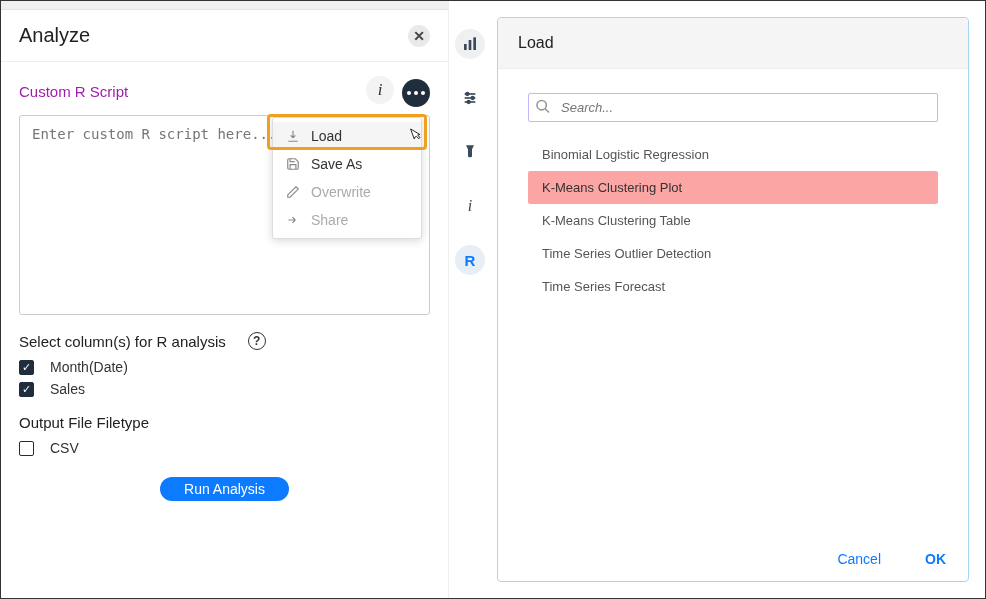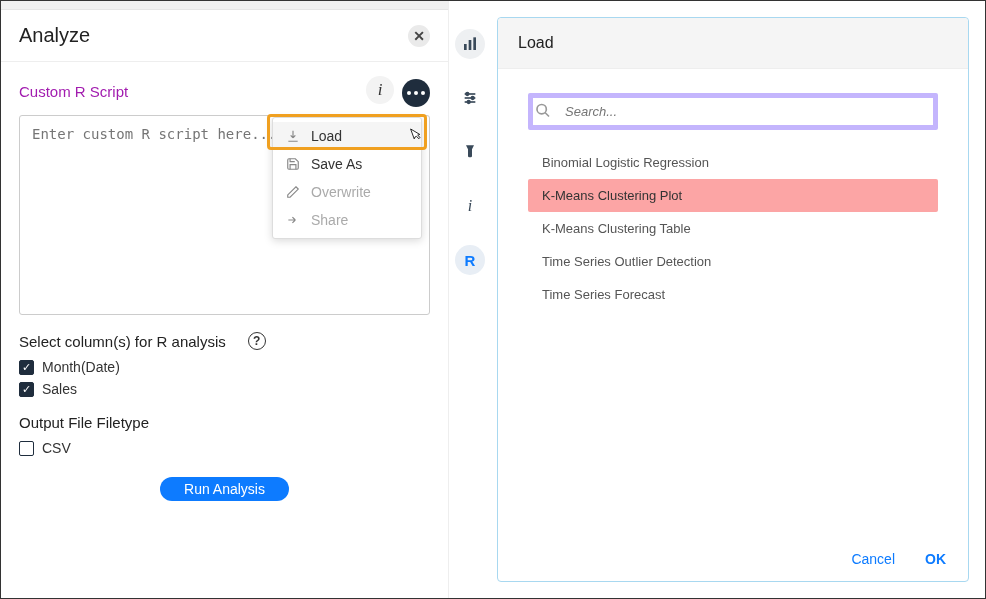--- a/index.html
+++ b/index.html
@@ -24,42 +24,42 @@
 .dropdown-outline { position: absolute; top: -4px; left: -6px; right: -6px; height: 36px; border: 3px solid #f0a020; border-radius: 4px; pointer-events: none; }
 .dropdown-item { display: flex; align-items: center; gap: 10px; padding: 6px 12px; cursor: pointer; font-size: 14px; color: #333; }
 .dropdown-item.highlight { background: #f5f5f5; }
 .dropdown-item.disabled { color: #aaa; cursor: default; }
 .dropdown-icon { width: 16px; height: 16px; display: inline-flex; align-items: center; justify-content: center; color: #888; }
 .cursor-pointer { position: absolute; top: 8px; right: -4px; font-size: 16px; pointer-events: none; }
 .field-group { margin-top: 14px; }
 .field-label-row { display: flex; align-items: center; gap: 22px; margin-bottom: 6px; }
 .field-label { font-size: 15px; color: #222; font-weight: 500; }
 .help-icon { width: 18px; height: 18px; border: 1.5px solid #333; border-radius: 50%; display: inline-flex; align-items: center; justify-content: center; font-size: 12px; font-weight: bold; }
-.checkbox-row { display: flex; align-items: center; gap: 8px; padding: 3px 0; font-size: 14px; }
+.checkbox-row { display: flex; align-items: center; gap: 16px; padding: 3px 0; font-size: 14px; }
 .cb { width: 15px; height: 15px; border: 1.5px solid #1f2d3d; border-radius: 2px; display: inline-flex; align-items: center; justify-content: center; cursor: pointer; flex-shrink: 0; }
 .cb.checked { background: #1f2d3d; }
 .cb.checked::after { content: "✓"; color: #fff; font-size: 11px; line-height: 1; }
 .run-wrap { display: flex; justify-content: center; padding: 18px 0; }
 .run-btn { background: #0d7bff; color: #fff; border: none; border-radius: 18px; padding: 4px 24px; font-size: 14px; cursor: pointer; }
 .mid-rail { width: 42px; display: flex; flex-direction: column; align-items: center; padding-top: 28px; gap: 24px; background: #fff; }
 .rail-btn { width: 30px; height: 30px; border-radius: 50%; display: flex; align-items: center; justify-content: center; cursor: pointer; color: #3a4a5a; }
 .rail-btn.active { background: #eef0f2; }
 .rail-btn.r-active { background: #e8eef5; color: #0d7bff; font-weight: bold; font-size: 15px; }
 .right-panel { flex: 1; padding: 16px 16px 16px 6px; position: relative; }
 .modal { border: 1.5px solid #a8d8f0; border-radius: 4px; height: 100%; display: flex; flex-direction: column; background: #fff; }
 .modal-header { background: #f5f5f5; padding: 16px 20px; border-bottom: 1px solid #eee; border-radius: 4px 4px 0 0; }
 .modal-title { font-size: 16px; font-weight: 500; color: #222; }
 .modal-body { padding: 24px 30px; flex: 1; overflow: auto; }
 .search-wrap { position: relative; margin-bottom: 16px; }
-.search-input { width: 100%; padding: 6px 10px 6px 32px; border: 5px solid #c4b5fd; border-radius: 2px; font-size: 13px; color: #888; font-style: italic; }
+.search-input { width: 100%; padding: 6px 10px 6px 32px; border: 1px solid #c4b5fd; border-radius: 2px; font-size: 13px; color: #888; font-style: italic; }
 .search-icon { position: absolute; left: 7px; top: 50%; transform: translateY(-50%); color: #999; }
 .list { }
 .list-item { padding: 9px 14px; font-size: 13px; color: #555; cursor: pointer; border-radius: 2px; }
 .list-item.selected { background: #fca5a5; color: #333; }
-.modal-footer { padding: 12px 22px 14px; display: flex; justify-content: flex-end; gap: 8px; align-items: center; }
+.modal-footer { padding: 12px 22px 14px; display: flex; justify-content: flex-end; gap: 22px; align-items: center; }
 .link-btn { background: none; border: none; color: #0d7bff; font-size: 14px; cursor: pointer; }
 .link-btn.bold { font-weight: 700; margin-left: 22px; }
 </style>
 </head>
 <body>
 
 <div class="root">
 
   <div class="left-panel">
     <div class="left-topbar"></div>

